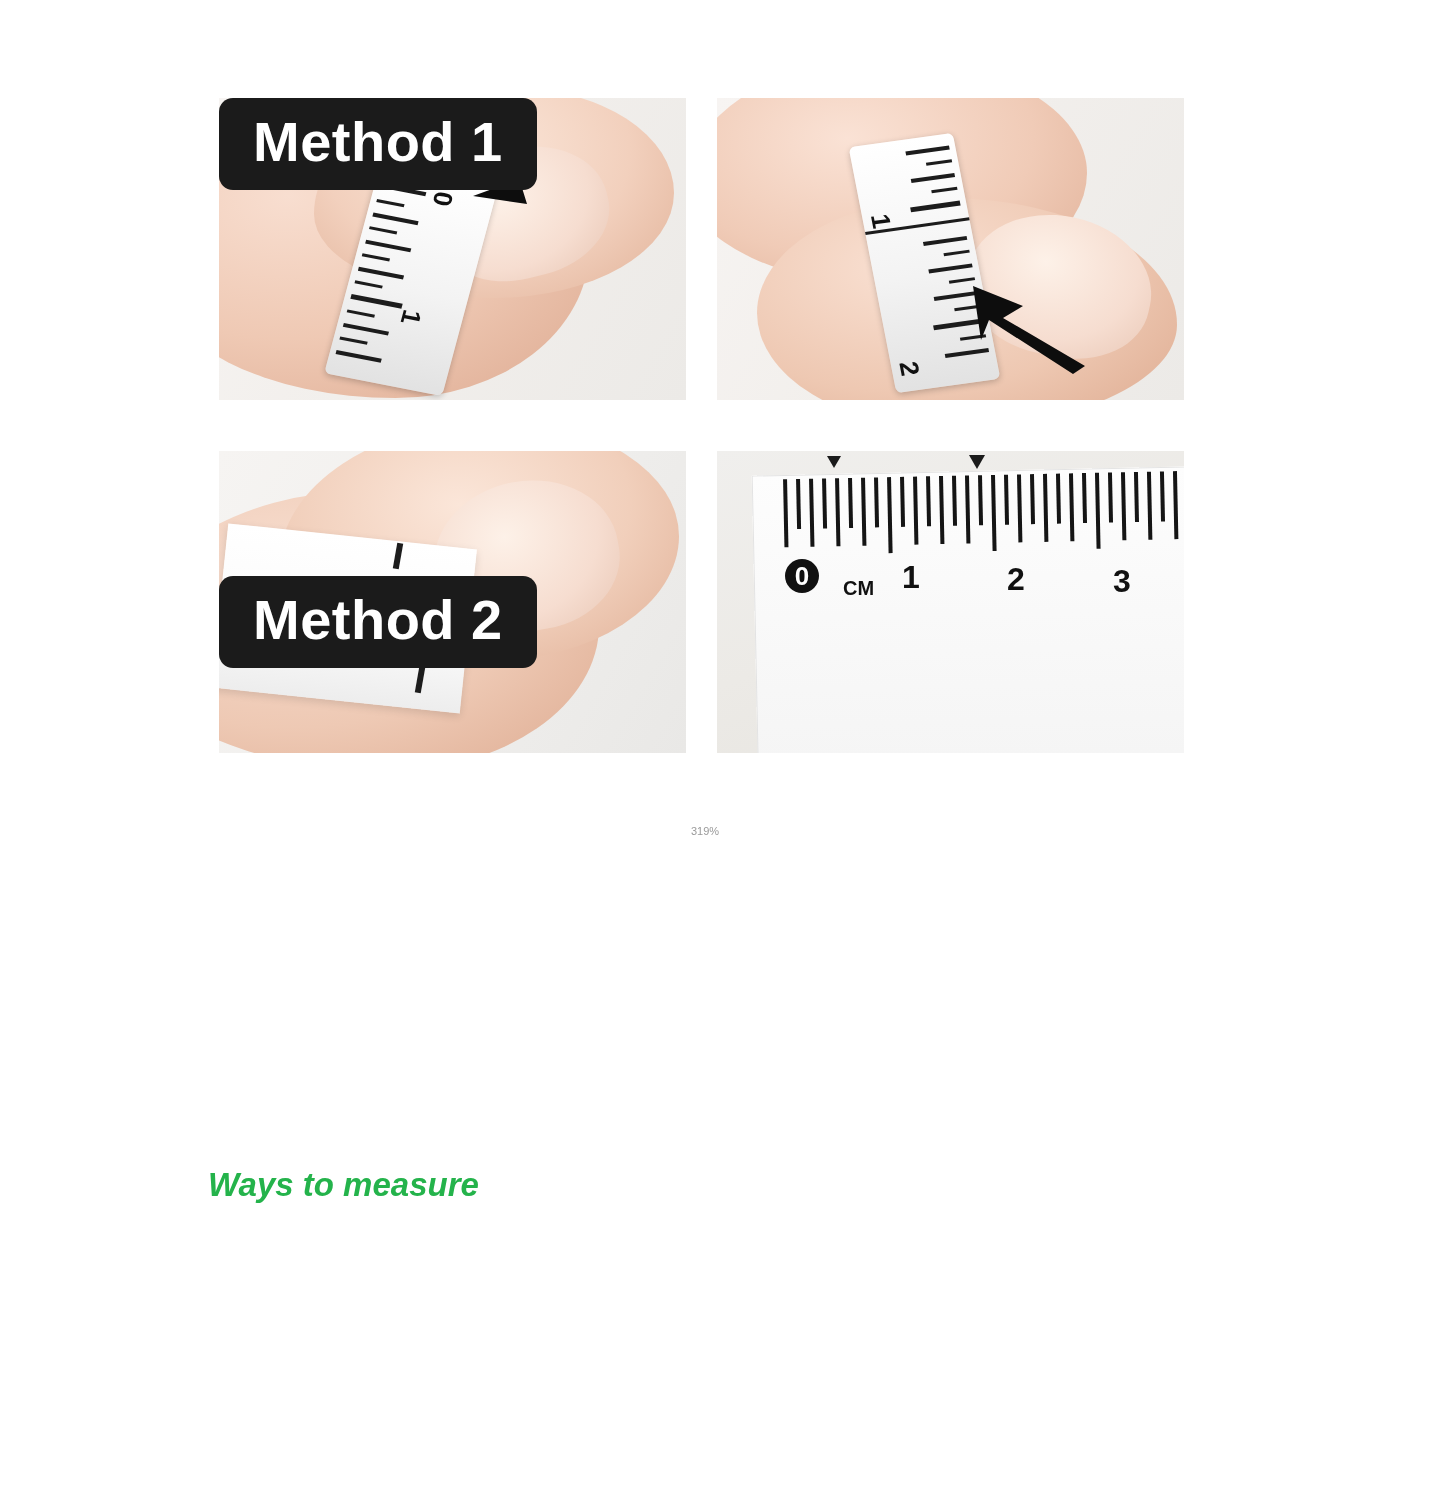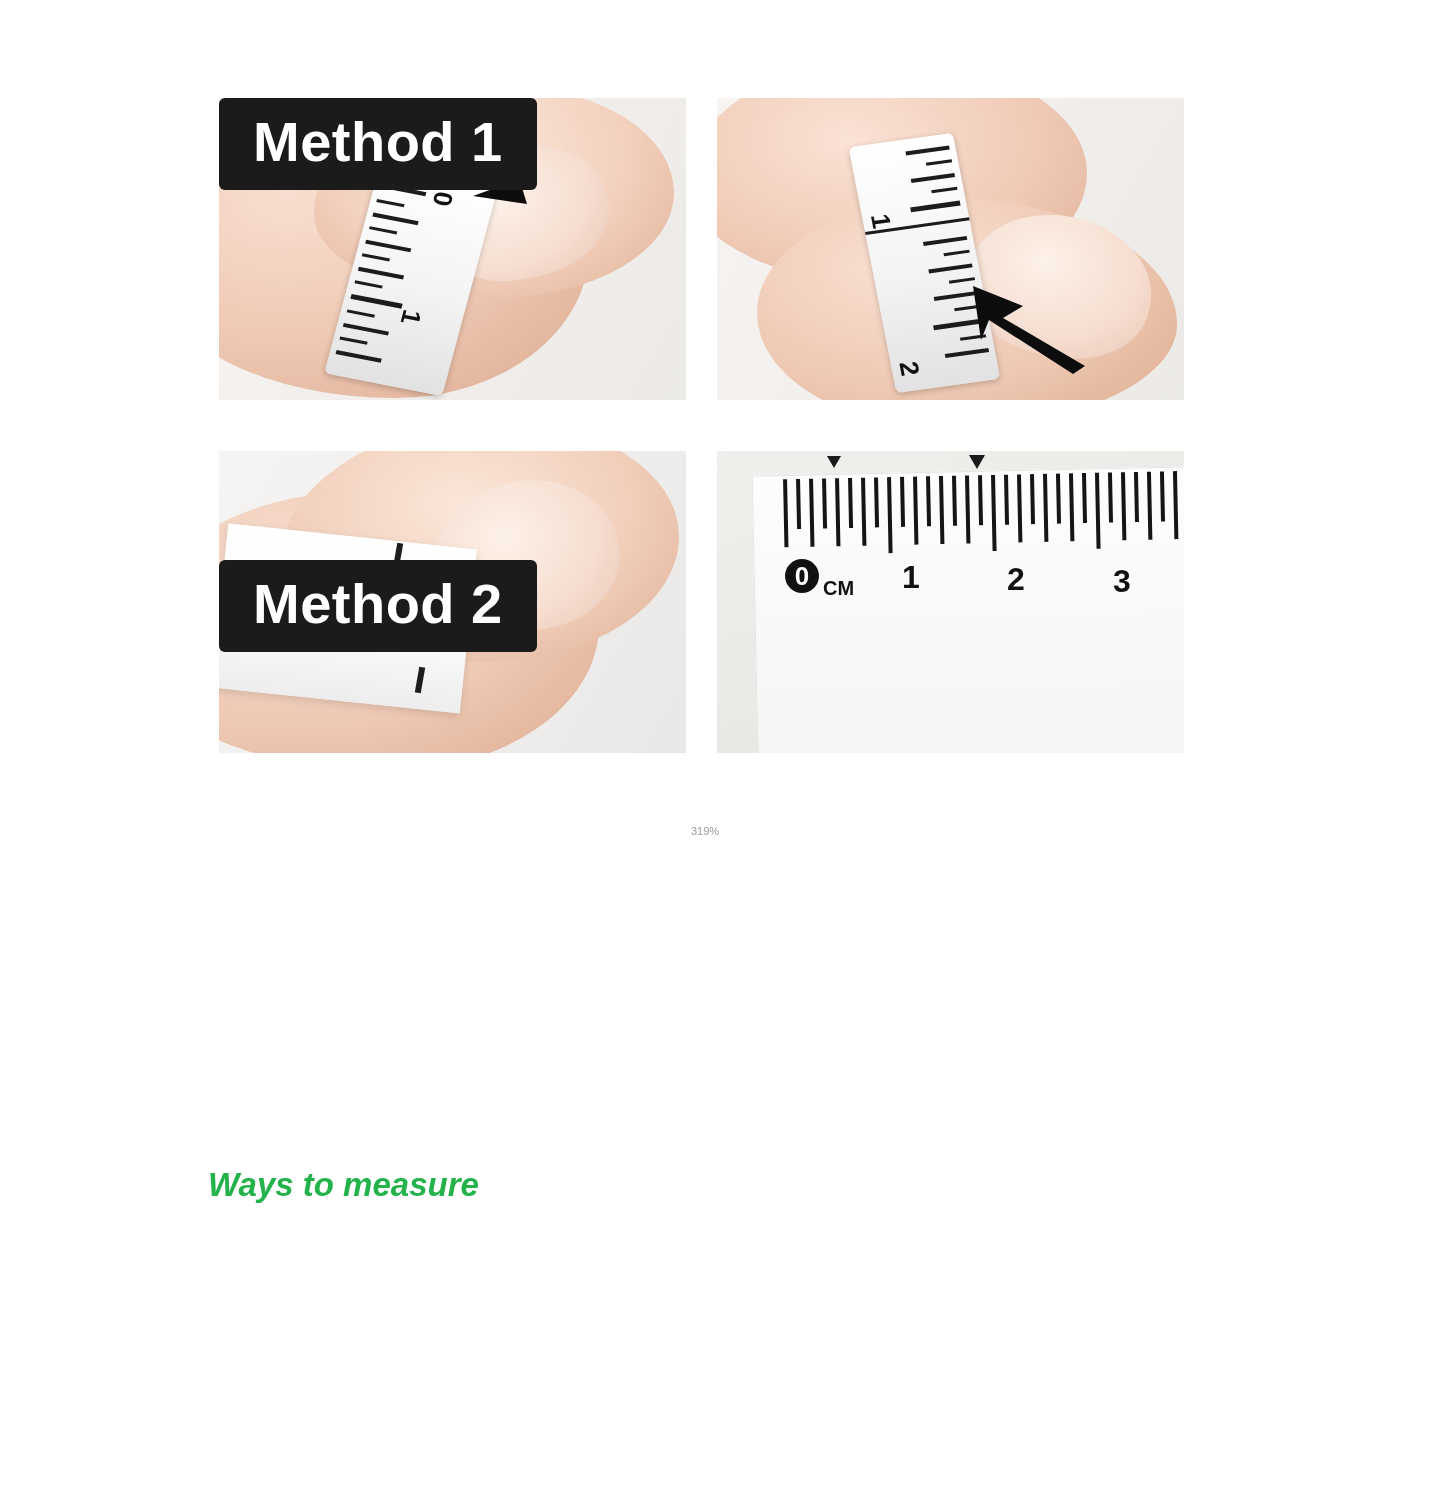--- a/index.html
+++ b/index.html
@@ -41,30 +41,30 @@
     overflow: hidden;
     background: #f3f2f0;
   }
 
   
   .method-chip {
     position: absolute;
     z-index: 6;
     background: #1b1b1b;
     color: #ffffff;
-    border-radius: 6px;
+    border-radius: 14px;
     font-size: 56px;
     font-weight: 700;
     letter-spacing: 0.5px;
     padding: 16px 34px 20px 34px;
     line-height: 1;
     font-family: "Liberation Sans", sans-serif;
   }
   .chip-1 { left: 0px; top: 0px; }
-  .chip-2 { left: 0px; top: 0px; }
+  .chip-2 { left: 0px; top: 16px; }
 
   .chip-wrap {
     position: absolute;
     left: 0;
     width: 966px;
   }
   .chip-wrap-1 { top: 0px; }
   .chip-wrap-2 { top: 458px; }
 
   
@@ -124,20 +124,21 @@
     font-weight: 700;
     display: flex; align-items: center; justify-content: center;
     font-family: "Liberation Sans", sans-serif;
   }
   .cm-label {
     position: absolute;
     font-size: 20px;
     font-weight: 700;
     color: #111;
     font-family: "Liberation Sans", sans-serif;
+    margin-left: 20px;
   }
 
   
   .zoom-badge {
     position: absolute;
     left: 686px;
     top: 823px;
     background: rgba(255,255,255,0.88);
     color: #9a9a9a;
     font-size: 11px;

